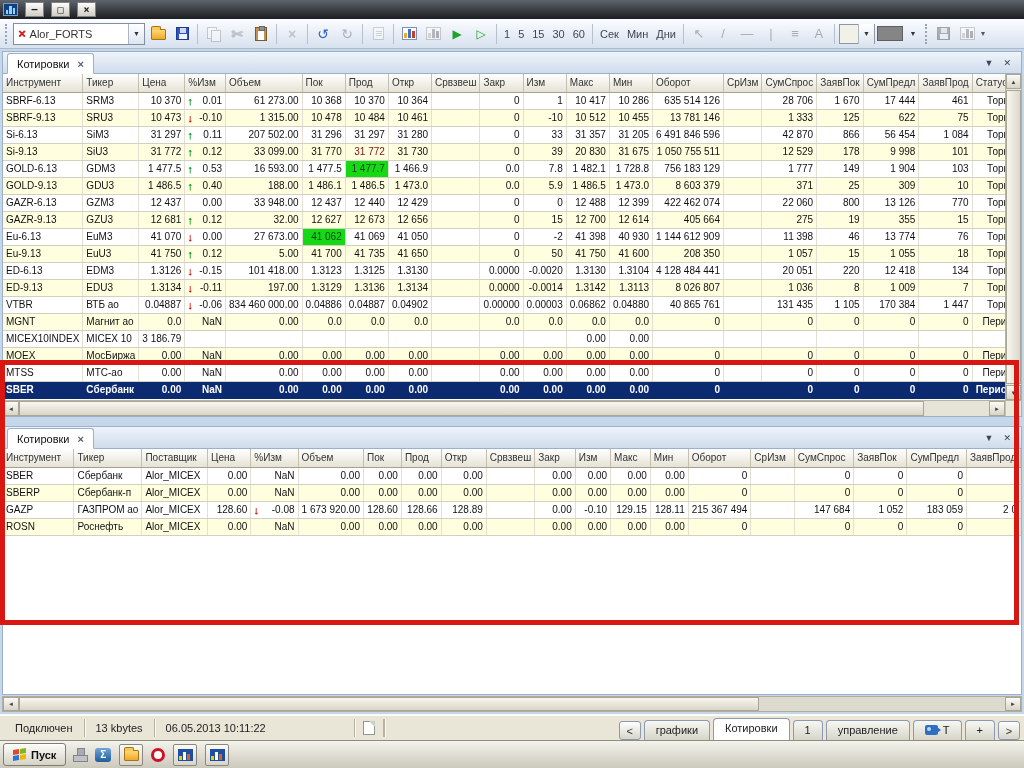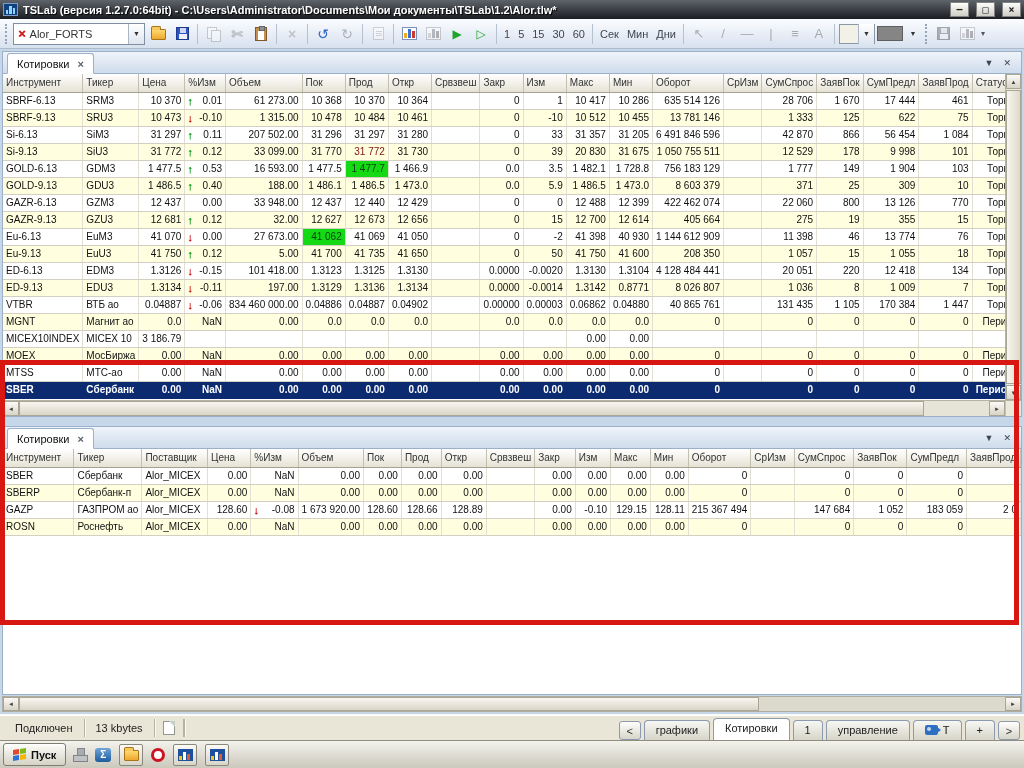--- a/index.html
+++ b/index.html
@@ -142,21 +142,20 @@
 <body>
 
 <div class="screen">
 
   <div class="titlebar">
     <span class="app-icon">
         <i class="b1"></i>
         <i class="b2"></i>
         <i class="b3"></i>
       </span>
-    <span class="title">TSLab (версия 1.2.7.0:64bit) - C:\Users\Administrator\Documents\Мои документы\TSLab\1.2\Alor.tlw*</span>
     <span class="wbtn">–</span>
     <span class="wbtn">□</span>
     <span class="wbtn">×</span>
   </div>
 
 
   <div class="toolbar">
     <span class="grip"></span>
     <span class="combo">
       <span class="redx">×</span>
@@ -421,21 +420,21 @@
                   <td class="al">GOLD-6.13</td>
                   <td class="al">GDM3</td>
                   <td class="ar">1 477.5</td>
                   <td class="ar pct"><span class="arr up">↑</span>0.53</td>
                   <td class="ar">16 593.00</td>
                   <td class="ar">1 477.5</td>
                   <td class="ar hl-green">1 477.7</td>
                   <td class="ar">1 466.9</td>
                   <td class="ar"></td>
                   <td class="ar">0.0</td>
-                  <td class="ar">3.5</td>
+                  <td class="ar">7.8</td>
                   <td class="ar">1 482.1</td>
                   <td class="ar">1 728.8</td>
                   <td class="ar">756 183 129</td>
                   <td class="ar"></td>
                   <td class="ar">1 777</td>
                   <td class="ar">149</td>
                   <td class="ar">1 904</td>
                   <td class="ar">103</td>
                   <td class="ar">Торговая сессия</td>
                 </tr>
@@ -577,21 +576,21 @@
                   <td class="ar">1.3134</td>
                   <td class="ar pct"><span class="arr dn">↓</span>-0.11</td>
                   <td class="ar">197.00</td>
                   <td class="ar">1.3129</td>
                   <td class="ar">1.3136</td>
                   <td class="ar">1.3134</td>
                   <td class="ar"></td>
                   <td class="ar">0.0000</td>
                   <td class="ar">-0.0014</td>
                   <td class="ar">1.3142</td>
-                  <td class="ar">0.8771</td>
+                  <td class="ar">1.3113</td>
                   <td class="ar">8 026 807</td>
                   <td class="ar"></td>
                   <td class="ar">1 036</td>
                   <td class="ar">8</td>
                   <td class="ar">1 009</td>
                   <td class="ar">7</td>
                   <td class="ar">Торговая сессия</td>
                 </tr>
                 <tr class="">
                   <td class="al">VTBR</td>
@@ -903,20 +902,21 @@
       <span class="hspace"></span>
       <span class="sbtn" style="flex:0 0 16px">►</span>
     </div>
 
     <div class="annotation" style="border-color: rgb(217, 23, 18);"></div>
   </div>
 
   <div class="statusbar">
     <span class="sb-item">Подключен</span>
     <span class="sb-item">13 kbytes</span>
+    <span class="sb-item" style="min-width:200px">06.05.2013 10:11:22</span>
     <span class="sb-doc"></span>
     <span class="sb-item" style="border-left:1px solid #b5b2a2;width:2px;padding:0"></span>
     <div class="sb-tabs">
       <span class="sb-nav">&lt;</span>
       <span class="sbtab">
           <span>графики</span>
         </span>
       <span class="sbtab active">
           <span>Котировки</span>
         </span>

